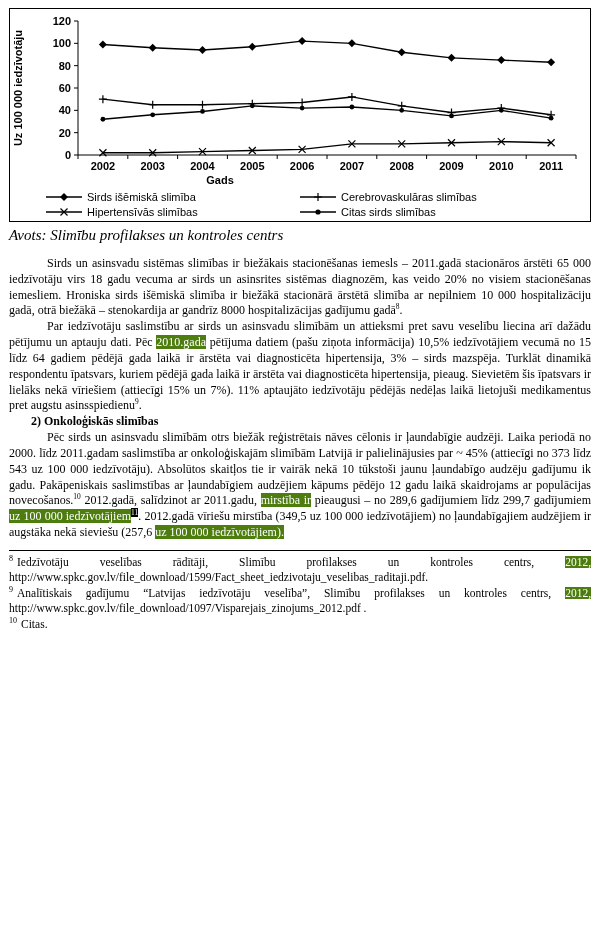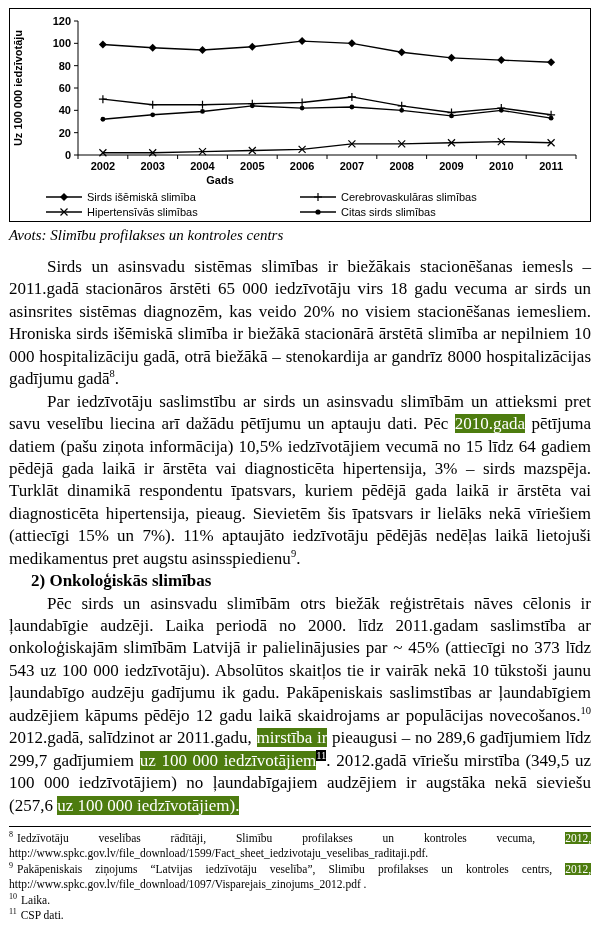--- a/index.html
+++ b/index.html
@@ -12,21 +12,21 @@
   .chart-frame { width:582px; height:214px; border:1px solid #000; background:#fff; }
   svg text { font-family:"Liberation Sans", sans-serif; fill:#000; }
   .tick  { font-size:11px; font-weight:bold; }
   .axis-title { font-size:11px; font-weight:bold; }
   .legend-label { font-size:11px; }
   .lline { stroke:#000; stroke-width:1.3; }
   .mk { stroke:#000; stroke-width:1.2; fill:none; }
   .mkf { fill:#000; stroke:none; }
   .source { font-style:italic; font-size:15px; margin:5px 0 12px 0; }
   .body-text { }
-  p.para { font-size:17px; line-height:1.32; text-align:justify; }
+  p.para { font-size:12px; line-height:1.32; text-align:justify; }
   p.body { text-indent:38px; }
   p.heading { text-indent:22px; font-weight:bold; }
   .run-b { font-weight:bold; }
   .run-hl { background:#4d7c0f; color:#fff; }
   .run-sup { vertical-align:super; font-size:0.62em; line-height:0; }
   .run-sup.run-hl { background:#000; color:#fff; }
   .fnsep { border:none; border-top:1px solid #000; margin:9px 0 4px 0; }
   .footnote { font-size:11.5px; line-height:1.34; text-align:justify; }
   .fn-marker { vertical-align:super; font-size:8px; line-height:0; margin-right:4px; }
 </style>
@@ -155,19 +155,18 @@
   <div class="body-text" id="paragraphs">
       <p class="para body"><span>Sirds un asinsvadu sistēmas slimības ir biežākais stacionēšanas iemesls – 2011.gadā stacionāros ārstēti 65 000 iedzīvotāju virs 18 gadu vecuma ar sirds un asinsrites sistēmas diagnozēm, kas veido 20% no visiem stacionēšanas iemesliem. Hroniska sirds išēmiskā slimība ir biežākā stacionārā ārstētā slimība ar nepilniem 10 000 hospitalizāciju gadā, otrā biežākā – stenokardija ar gandrīz 8000 hospitalizācijas gadījumu gadā</span><span class="run-sup">8</span><span>.</span></p>
       <p class="para body"><span>Par iedzīvotāju saslimstību ar sirds un asinsvadu slimībām un attieksmi pret savu veselību liecina arī dažādu pētījumu un aptauju dati. Pēc </span><span class="run-hl">2010.gada</span><span> pētījuma datiem (pašu ziņota informācija) 10,5% iedzīvotājiem vecumā no 15 līdz 64 gadiem pēdējā gada laikā ir ārstēta vai diagnosticēta hipertensija, 3% – sirds mazspēja. Turklāt dinamikā respondentu īpatsvars, kuriem pēdējā gada laikā ir ārstēta vai diagnosticēta hipertensija, pieaug. Sievietēm šis īpatsvars ir lielāks nekā vīriešiem (attiecīgi 15% un 7%). 11% aptaujāto iedzīvotāju pēdējās nedēļas laikā lietojuši medikamentus pret augstu asinsspiedienu</span><span class="run-sup">9</span><span>.</span></p>
       <p class="para heading"><span class="run-b">2) Onkoloģiskās slimības</span></p>
       <p class="para body"><span>Pēc sirds un asinsvadu slimībām otrs biežāk reģistrētais nāves cēlonis ir ļaundabīgie audzēji. Laika periodā no 2000. līdz 2011.gadam saslimstība ar onkoloģiskajām slimībām Latvijā ir palielinājusies par ~ 45% (attiecīgi no 373 līdz 543 uz 100 000 iedzīvotāju). Absolūtos skaitļos tie ir vairāk nekā 10 tūkstoši jaunu ļaundabīgo audzēju gadījumu ik gadu. Pakāpeniskais saslimstības ar ļaundabīgiem audzējiem kāpums pēdējo 12 gadu laikā skaidrojams ar populācijas novecošanos.</span><span class="run-sup">10</span><span> 2012.gadā, salīdzinot ar 2011.gadu, </span><span class="run-hl">mirstība ir</span><span> pieaugusi – no 289,6 gadījumiem līdz 299,7 gadījumiem </span><span class="run-hl">uz 100 000 iedzīvotājiem</span><span class="run-sup run-hl">11</span><span>. 2012.gadā vīriešu mirstība (349,5 uz 100 000 iedzīvotājiem) no ļaundabīgajiem audzējiem ir augstāka nekā sieviešu (257,6 </span><span class="run-hl">uz 100 000 iedzīvotājiem).</span></p>
     </div>
 
   <hr class="fnsep">
 
   <div id="footnotes">
-      <div class="footnote"><sup class="fn-marker">8</sup><span>Iedzīvotāju veselības rādītāji, Slimību profilakses un kontroles vecuma, </span><span class="run-hl">2012,</span><span> http://www.spkc.gov.lv/file_download/1599/Fact_sheet_iedzivotaju_veselibas_raditaji.pdf.</span></div>
-      <div class="footnote"><sup class="fn-marker">9</sup><span>Pakāpeniskais ziņojums “Latvijas iedzīvotāju veselība”, Slimību profilakses un kontroles centrs, </span><span class="run-hl">2012,</span><span> http://www.spkc.gov.lv/file_download/1097/Visparejais_zinojums_2012.pdf .</span></div>
-      <div class="footnote"><sup class="fn-marker">10</sup><span>Laika.</span></div>
-      <div class="footnote"><sup class="fn-marker">11</sup><span>CSP dati.</span></div>
+      <div class="footnote"><sup class="fn-marker">8</sup><span>Iedzīvotāju veselības rādītāji, Slimību profilakses un kontroles centrs, </span><span class="run-hl">2012,</span><span> http://www.spkc.gov.lv/file_download/1599/Fact_sheet_iedzivotaju_veselibas_raditaji.pdf.</span></div>
+      <div class="footnote"><sup class="fn-marker">9</sup><span>Analītiskais gadījumu “Latvijas iedzīvotāju veselība”, Slimību profilakses un kontroles centrs, </span><span class="run-hl">2012,</span><span> http://www.spkc.gov.lv/file_download/1097/Visparejais_zinojums_2012.pdf .</span></div>
+      <div class="footnote"><sup class="fn-marker">10</sup><span>Citas.</span></div>
     </div>
 
 </div>
 
 </body></html>

